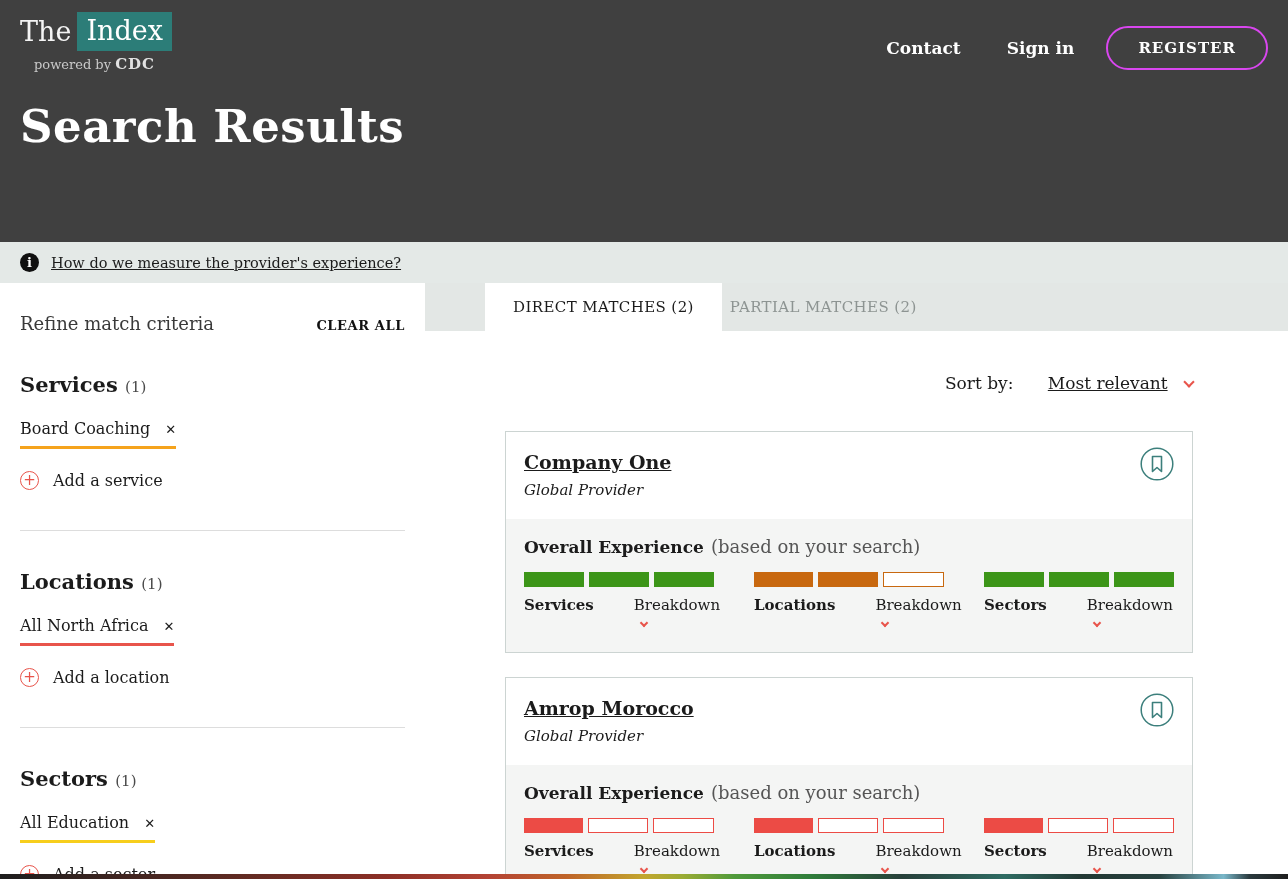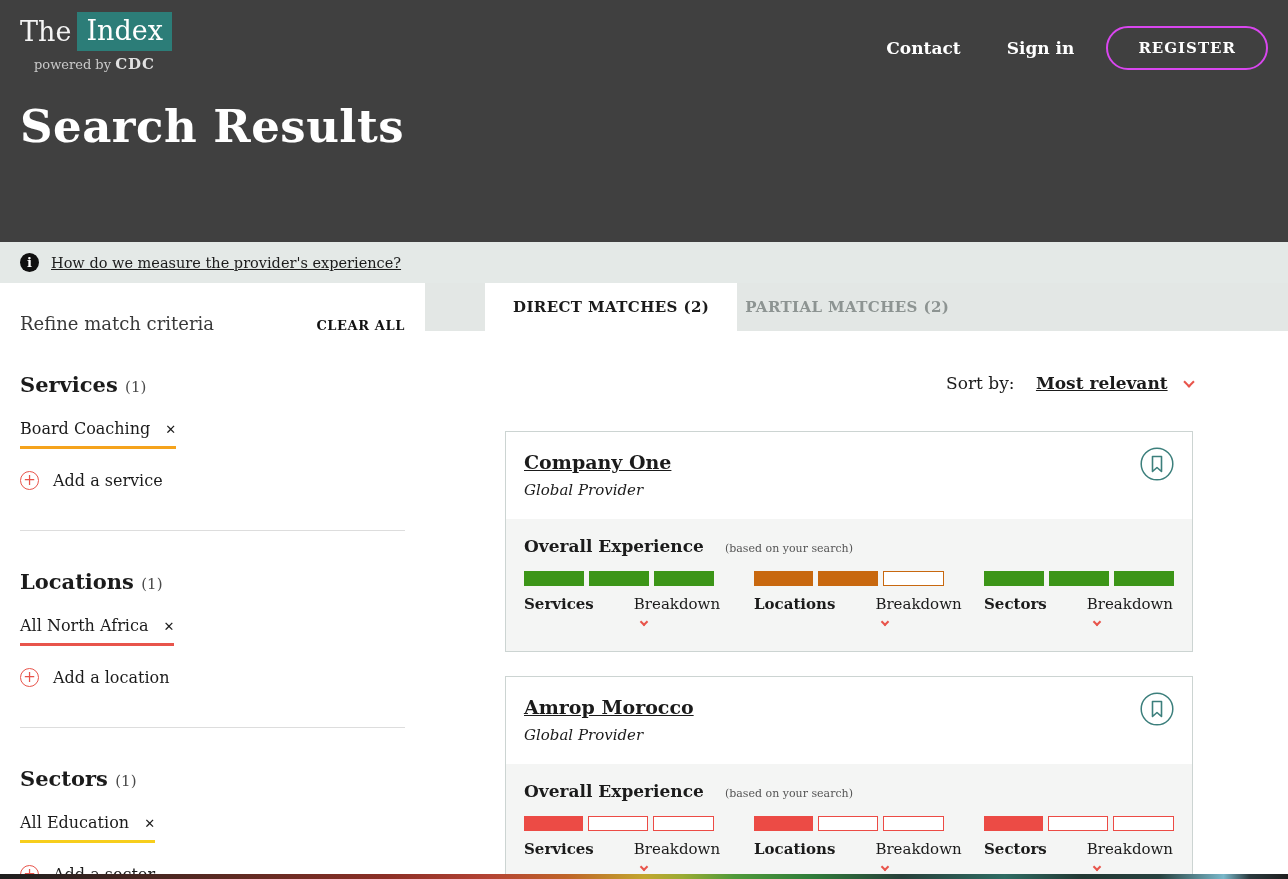--- a/index.html
+++ b/index.html
@@ -51,43 +51,43 @@
   .plus-icon {
     width: 19px; height: 19px; border-radius: 50%; border: 1.5px solid #e8544b;
     color: #e8544b; display: inline-flex; align-items: center; justify-content: center;
     font-size: 15px; line-height: 1; margin-right: 14px; font-family: "DejaVu Sans", sans-serif;
   }
   .add-label { font-size: 16px; }
   .sidebar hr { border: none; border-top: 1px solid #ddd; }
   
   .content { flex: 1; background: #fff; }
   .tab-bar { background: #e3e7e5; height: 48px; display: flex; padding-left: 60px; }
-  .tab { font-size: 15px; font-weight: bold; letter-spacing: 0.4px; padding: 0 28px;
+  .tab { font-size: 15px; font-weight: normal; letter-spacing: 0.4px; padding: 0 28px;
          display: flex; align-items: center; cursor: pointer; }
   .tab.active { background: #fff; color: #1b1b1b; }
   .tab.inactive { color: #8d9492; padding-left: 8px; }
   .sort-row { text-align: right; margin: 42px 95px 0 0; font-size: 17px; }
   .sort-label { color: #1b1b1b; margin-right: 16px; }
-  .sort-value { font-weight: bold; text-decoration: underline; cursor: pointer; }
+  .sort-value { font-weight: normal; text-decoration: underline; cursor: pointer; margin-left: 13px; }
   .chevron {
     display: inline-block; width: 8px; height: 8px;
     border-right: 2px solid #e8544b; border-bottom: 2px solid #e8544b;
     transform: rotate(45deg); margin-left: 12px; vertical-align: 3px;
   }
   .chevron.small { width: 6px; height: 6px; margin-left: 7px; vertical-align: 2px; }
   
   .cards { margin: 38px 0 0 80px; width: 688px; }
   .card { border: 1px solid #ccd4d2; background: #fff; margin-bottom: 24px; }
   .card-head { position: relative; padding: 19px 20px 20px 18px; }
   .card-name { font-size: 19px; font-weight: bold; text-decoration: underline; cursor: pointer; }
   .card-sub { font-size: 15px; font-style: italic; margin-top: 8px; }
   .bookmark-btn { position: absolute; right: 18px; top: 15px; cursor: pointer; background: none; border: none; }
   .card-exp { background: #f4f5f4; padding: 17px 18px 20px 18px; }
   .exp-title { font-size: 17px; font-weight: bold; }
-  .exp-note { font-size: 11px; color: #555; margin-left: 16px; }
+  .exp-note { font-size: 18px; color: #555; margin-left: 2px; }
   .groups { display: flex; justify-content: space-between; margin-top: 15px; }
   .group { width: 190px; }
   .bars { display: flex; gap: 5px; }
   .bar { flex: 1; height: 15px; }
   .bar.empty { background: #fff; }
   .group-labels { display: flex; justify-content: space-between; align-items: baseline; margin-top: 9px; }
   .group-name { font-size: 15px; font-weight: bold; }
   .group-breakdown { font-size: 15px; cursor: pointer; margin-left: 40px; }
   
   .rainbow-strip {

